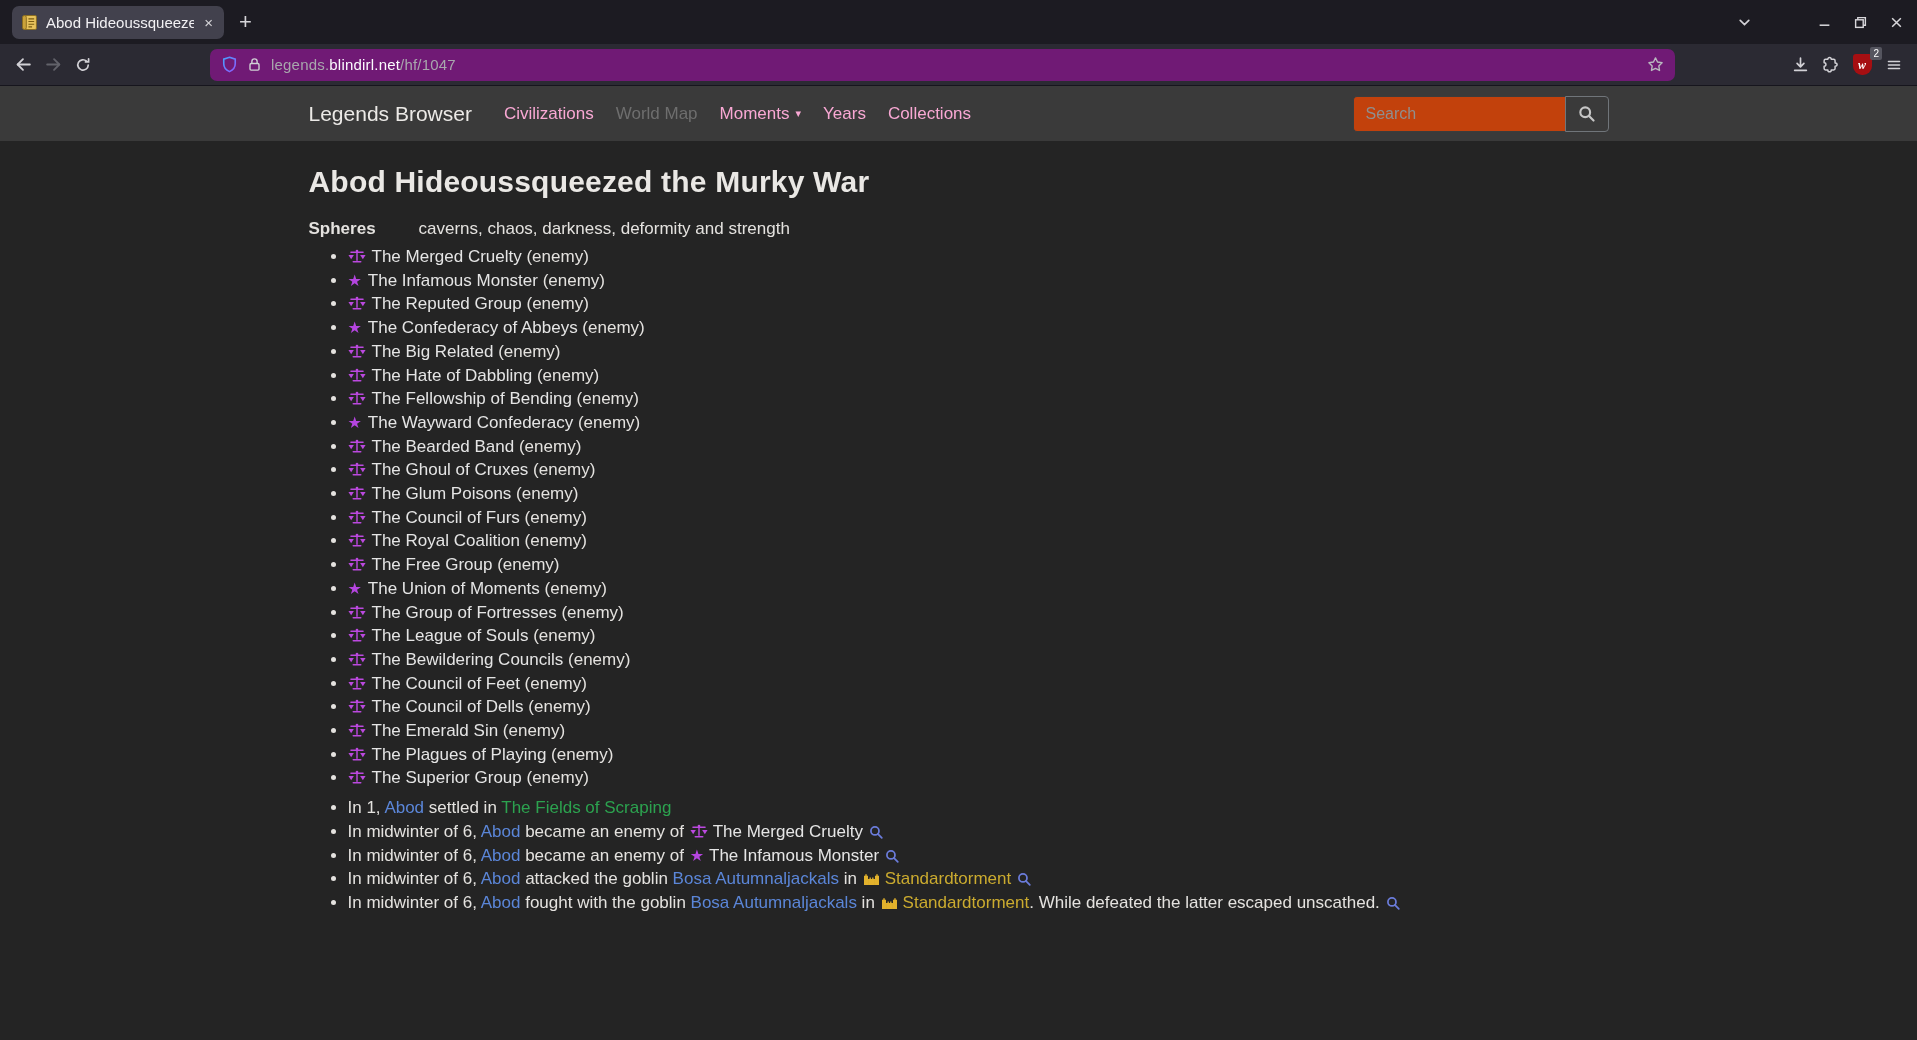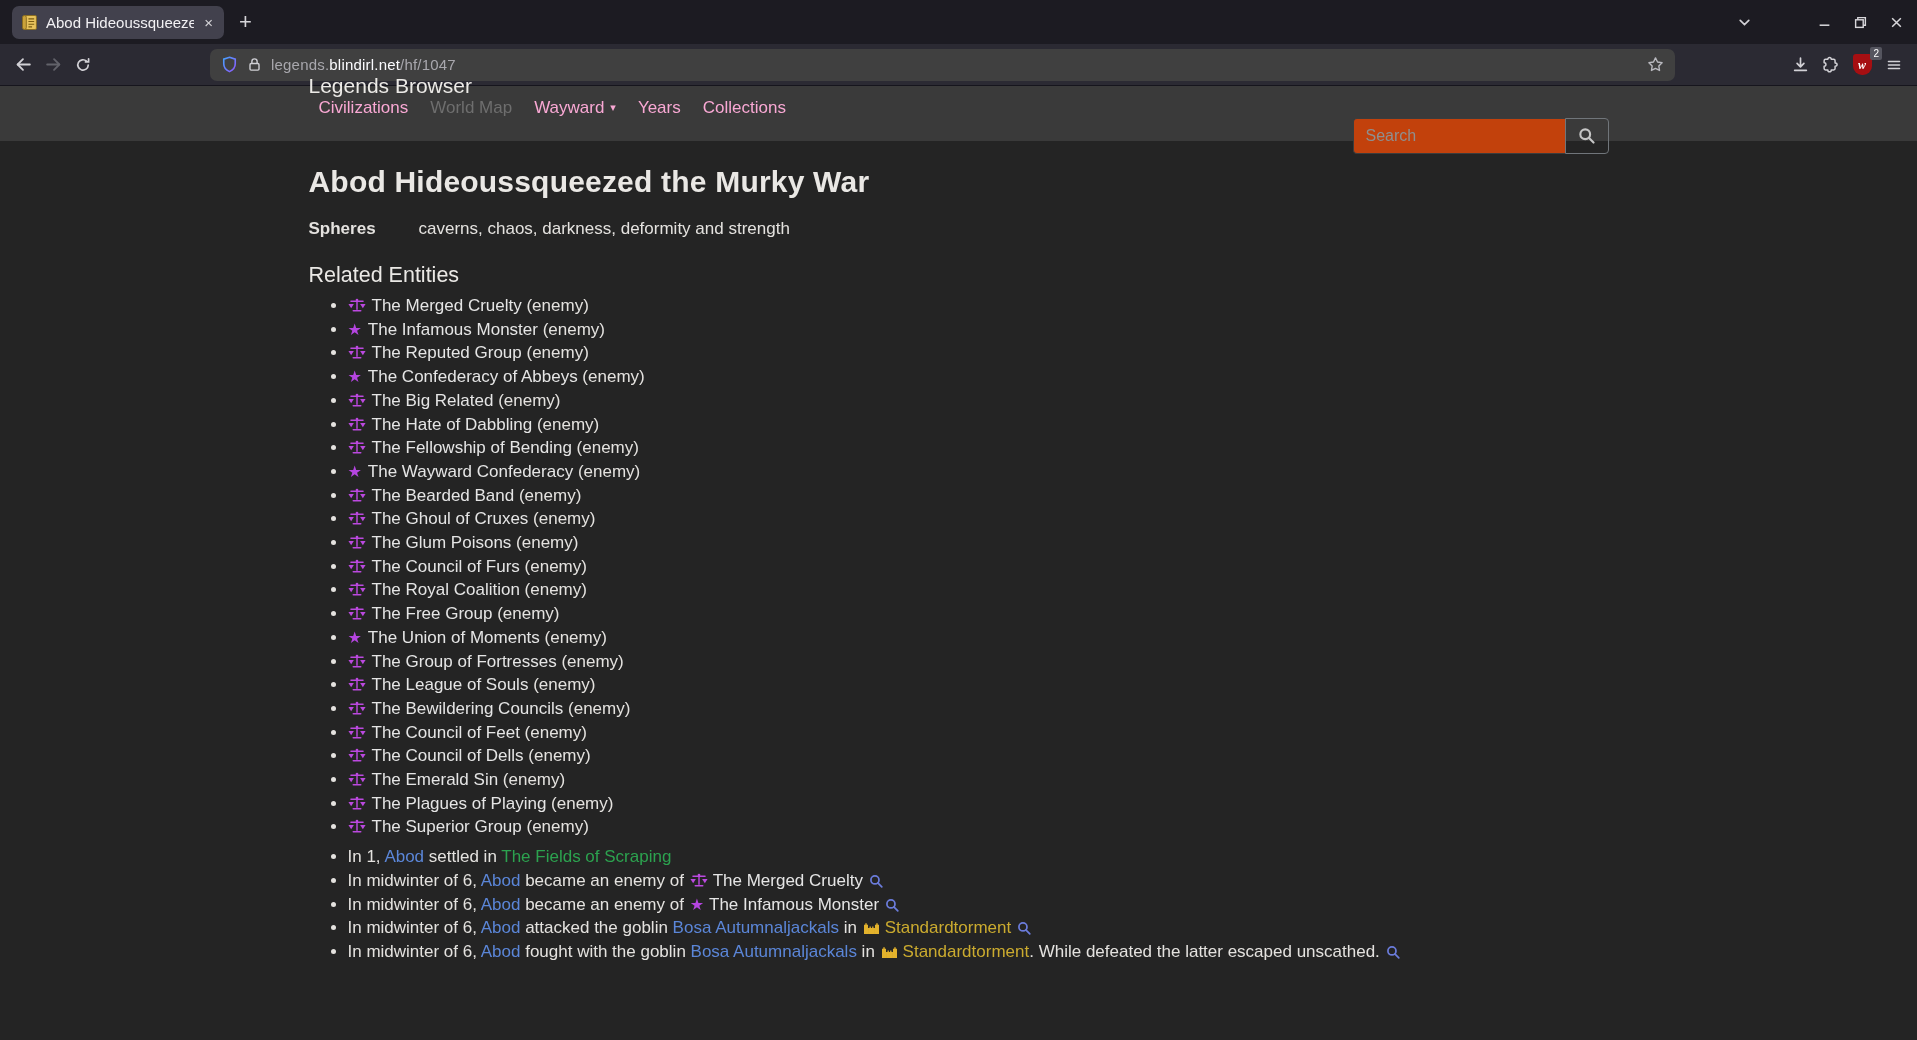--- a/index.html
+++ b/index.html
@@ -22,40 +22,40 @@
   .tab-close { font-size:15px; color:#d5d4d8; padding:0 2px; }
   .newtab { font-size:22px; color:#d5d4d8; margin-left:15px; font-weight:300; }
   .flex-sp { flex:1; }
   .tbtn { width:30px; height:30px; display:flex; align-items:center; justify-content:center; border-radius:4px; position:relative; }
   .chev { margin-right:50px; }
   .winbtns { display:flex; gap:6px; margin-right:6px; }
 
   .toolbar { height:42px; background:#2b2a33; display:flex; align-items:center; padding:0 8px; border-bottom:1px solid #16151d; }
   .urlbar {
     flex:1; height:32px; margin-left:112px; margin-right:110px;
-    background:#404040; border-radius:7px; display:flex; align-items:center;
+    background:#701a75; border-radius:7px; display:flex; align-items:center;
     padding:0 11px; gap:9px;
   }
   .url-text { font-size:15px; letter-spacing:.2px; white-space:nowrap; }
   .url-dim { color:#a8a7ad; } .url-bright { color:#fbfbfe; }
   .bookmark { margin-left:auto; }
   .ext { margin:0 2px; }
   .wshield {
     width:19px; height:21px; background:#a60f12; border-radius:3px 3px 9px 9px;
     display:flex; align-items:center; justify-content:center;
   }
   .wshield span { color:#fff; font:italic bold 12px "Liberation Serif",serif; line-height:1; }
   .ext-badge {
     position:absolute; top:-3px; right:-5px; background:#55555f; color:#fff;
     font-size:10px; line-height:13px; padding:0 3px; border-radius:2px;
   }
 
   
   .site-nav { height:55px; background:#3a3a3a; display:flex; align-items:center; }
-  .nav-container { width:1300px; margin:18px auto; display:flex; align-items:flex-start;flex-direction:column; }
+  .nav-container { width:1300px; margin:18px auto; display:flex; align-items:center; }
   .brand { font-size:21px; color:#eceae7; margin-right:22px; text-decoration:none; white-space:nowrap; }
   .nav-link { font-size:17px; color:#f9a8d4; padding:0 10px; margin-right:2px; text-decoration:none; display:inline-flex; align-items:center; gap:6px; white-space:nowrap; }
   .nav-link.disabled { color:#6e6e6e; }
   .caret { font-size:11px; }
   .search-group { margin-left:auto; display:flex; }
   .search-input {
     width:212px; height:36px; background:#c2410c; border:1px solid #3c3c3c; border-right:none;
     border-radius:4px 0 0 4px; color:#cfcfcf; font-size:16px; padding:0 12px; outline:none;
     font-family:"Liberation Sans",sans-serif;
   }
@@ -202,21 +202,21 @@
 </div>
 
 <div class="site-nav">
   <div class="nav-container">
     <a class="brand">Legends Browser</a>
     <nav id="nav-links"><a class="nav-link">
           <span>Civilizations</span>
         </a><a class="nav-link disabled">
           <span>World Map</span>
         </a><a class="nav-link">
-          <span>Wayward</span>
+          <span>Moments</span>
           <span class="caret">▾</span>
         </a><a class="nav-link">
           <span>Years</span>
         </a><a class="nav-link">
           <span>Collections</span>
         </a></nav>
     <div class="search-group">
       <input class="search-input" placeholder="Search" style="">
       <button class="search-btn">
         <svg class="ic" width="17" height="17" viewBox="0 0 16 16" fill="none" stroke="#c6c6c6" stroke-width="2" stroke-linecap="round">
@@ -228,21 +228,20 @@
   </div>
 </div>
 
 <main>
   <div class="container">
     <h1>Abod Hideoussqueezed the Murky War</h1>
     <div class="spheres">
       <span class="dt">Spheres</span>
       <span class="dd">caverns, chaos, darkness, deformity and strength</span>
     </div>
-    <h2>Related Entities</h2>
     <ul id="related-list">
         <li class="rel-item"><span class="ent-ic ic-scales"><svg class="ic" width="18" height="15" viewBox="0 0 20 16" fill="currentColor">
               <circle cx="10" cy="2" r="1.5"></circle>
               <rect x="2.5" y="2.5" width="15" height="1.5" rx="0.7"></rect>
               <rect x="9.2" y="3" width="1.6" height="9.8"></rect>
               <path d="M0.5 6.2h6L3.5 11z"></path>
               <path d="M13.5 6.2h6L16.5 11z"></path>
               <rect x="5" y="12.9" width="10" height="1.9" rx="0.9"></rect>
             </svg></span><a class="link-civ">The Merged Cruelty</a><span class="ent-tag"> (enemy)</span></li>
         <li class="rel-item"><span class="ent-ic ic-star"><span class="star-glyph">★</span></span><a class="link-civ">The Infamous Monster</a><span class="ent-tag"> (enemy)</span></li>

